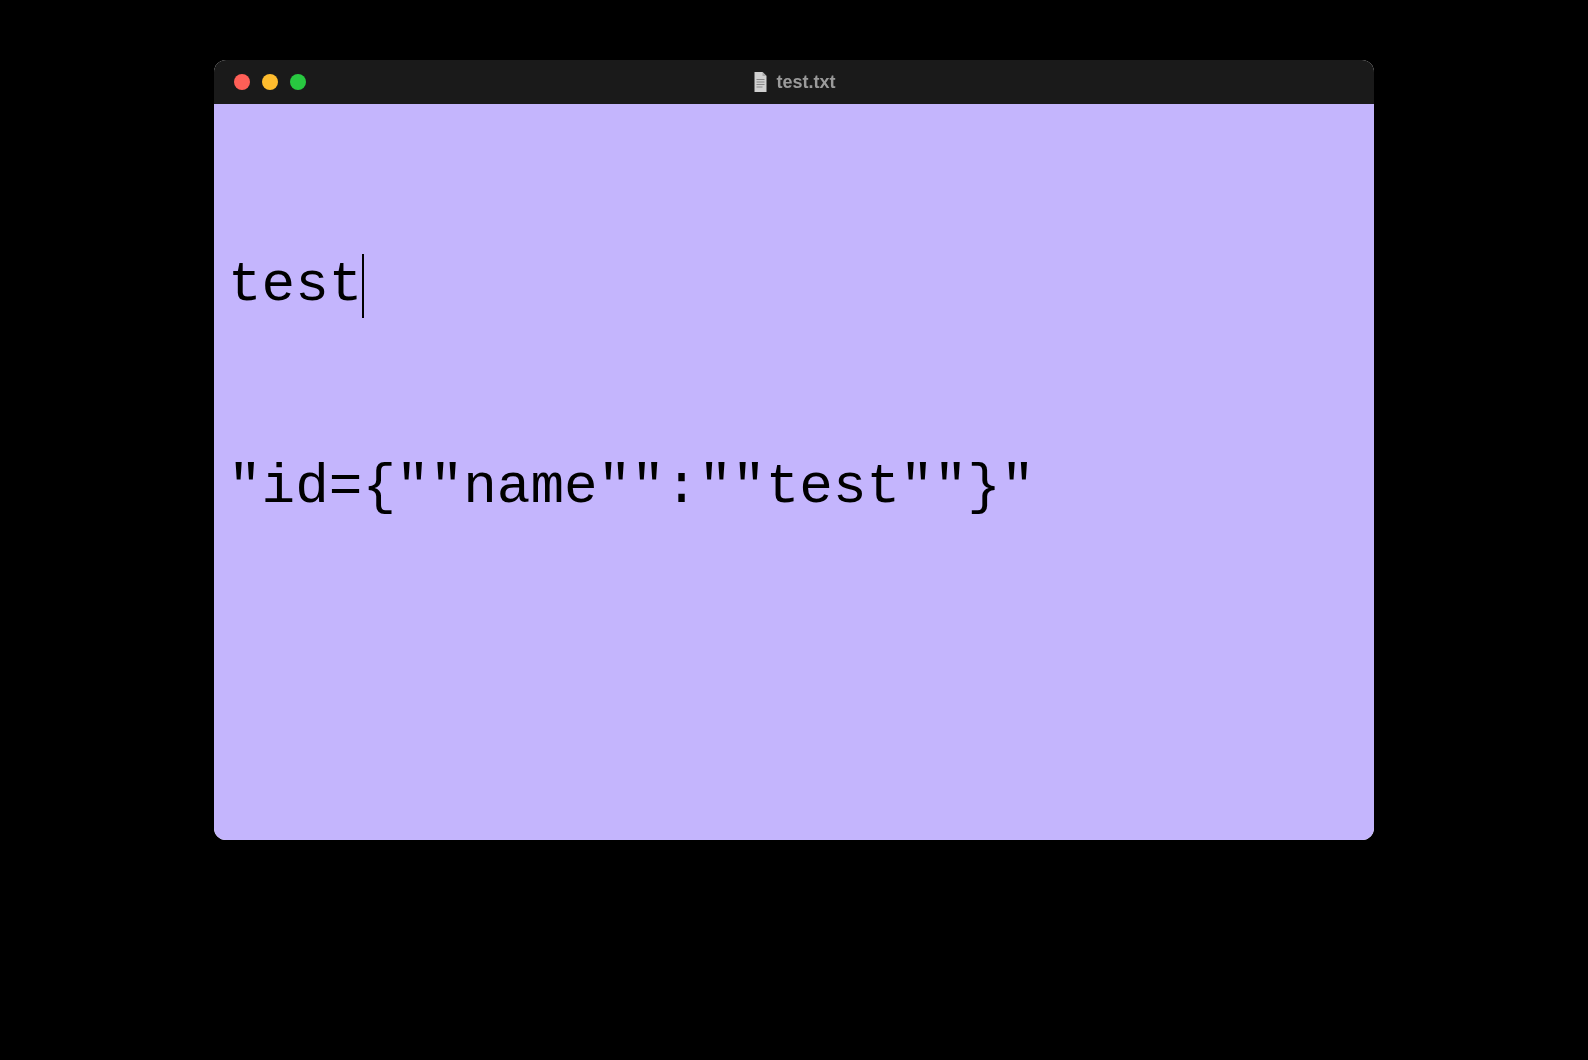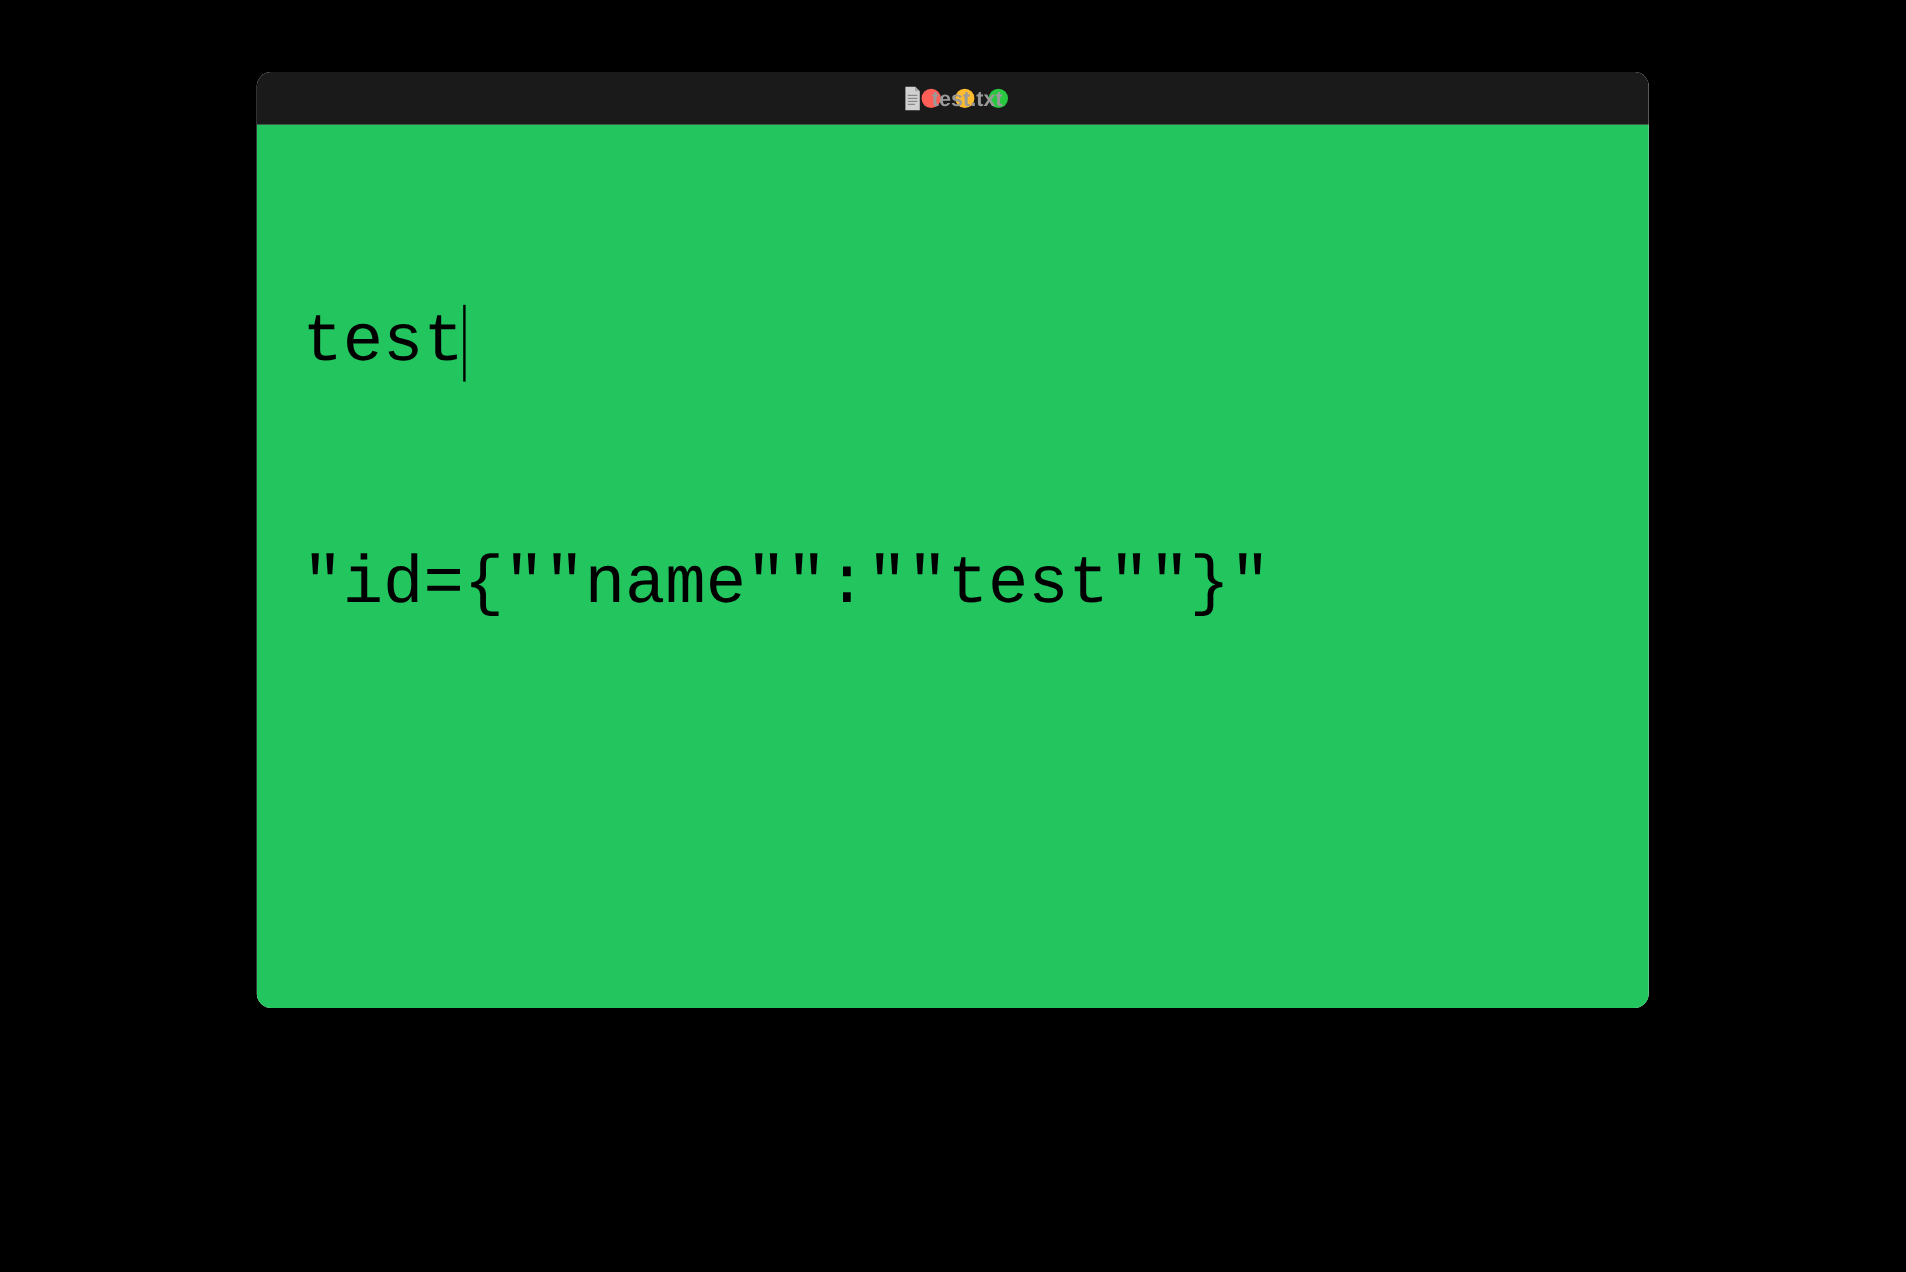--- a/index.html
+++ b/index.html
@@ -27,21 +27,20 @@
       display: flex;
       flex-direction: column;
     }
     .titlebar {
       height: 44px;
       background: #1a1a1a;
       display: flex;
       align-items: center;
       position: relative;
       flex-shrink: 0;
-      justify-content: center;
     }
     .traffic-lights {
       display: flex;
       gap: 12px;
       padding-left: 20px;
       align-items: center;
     }
     .traffic-light {
       width: 16px;
       height: 16px;
@@ -61,22 +60,22 @@
       font-size: 18px;
       font-weight: 600;
     }
     .doc-icon {
       width: 16px;
       height: 20px;
       display: inline-block;
     }
     .content {
       flex: 1;
-      background: #22c55e;
-      padding: 14px 38px;
+      background: #c4b5fd;
+      padding: 14px 14px;
       font-family: "Menlo", "Consolas", "Courier New", monospace;
       font-size: 56px;
       line-height: 1.2;
       color: #000000;
       white-space: pre;
       overflow: hidden;
       position: relative;
     }
     .line {
       position: relative;

